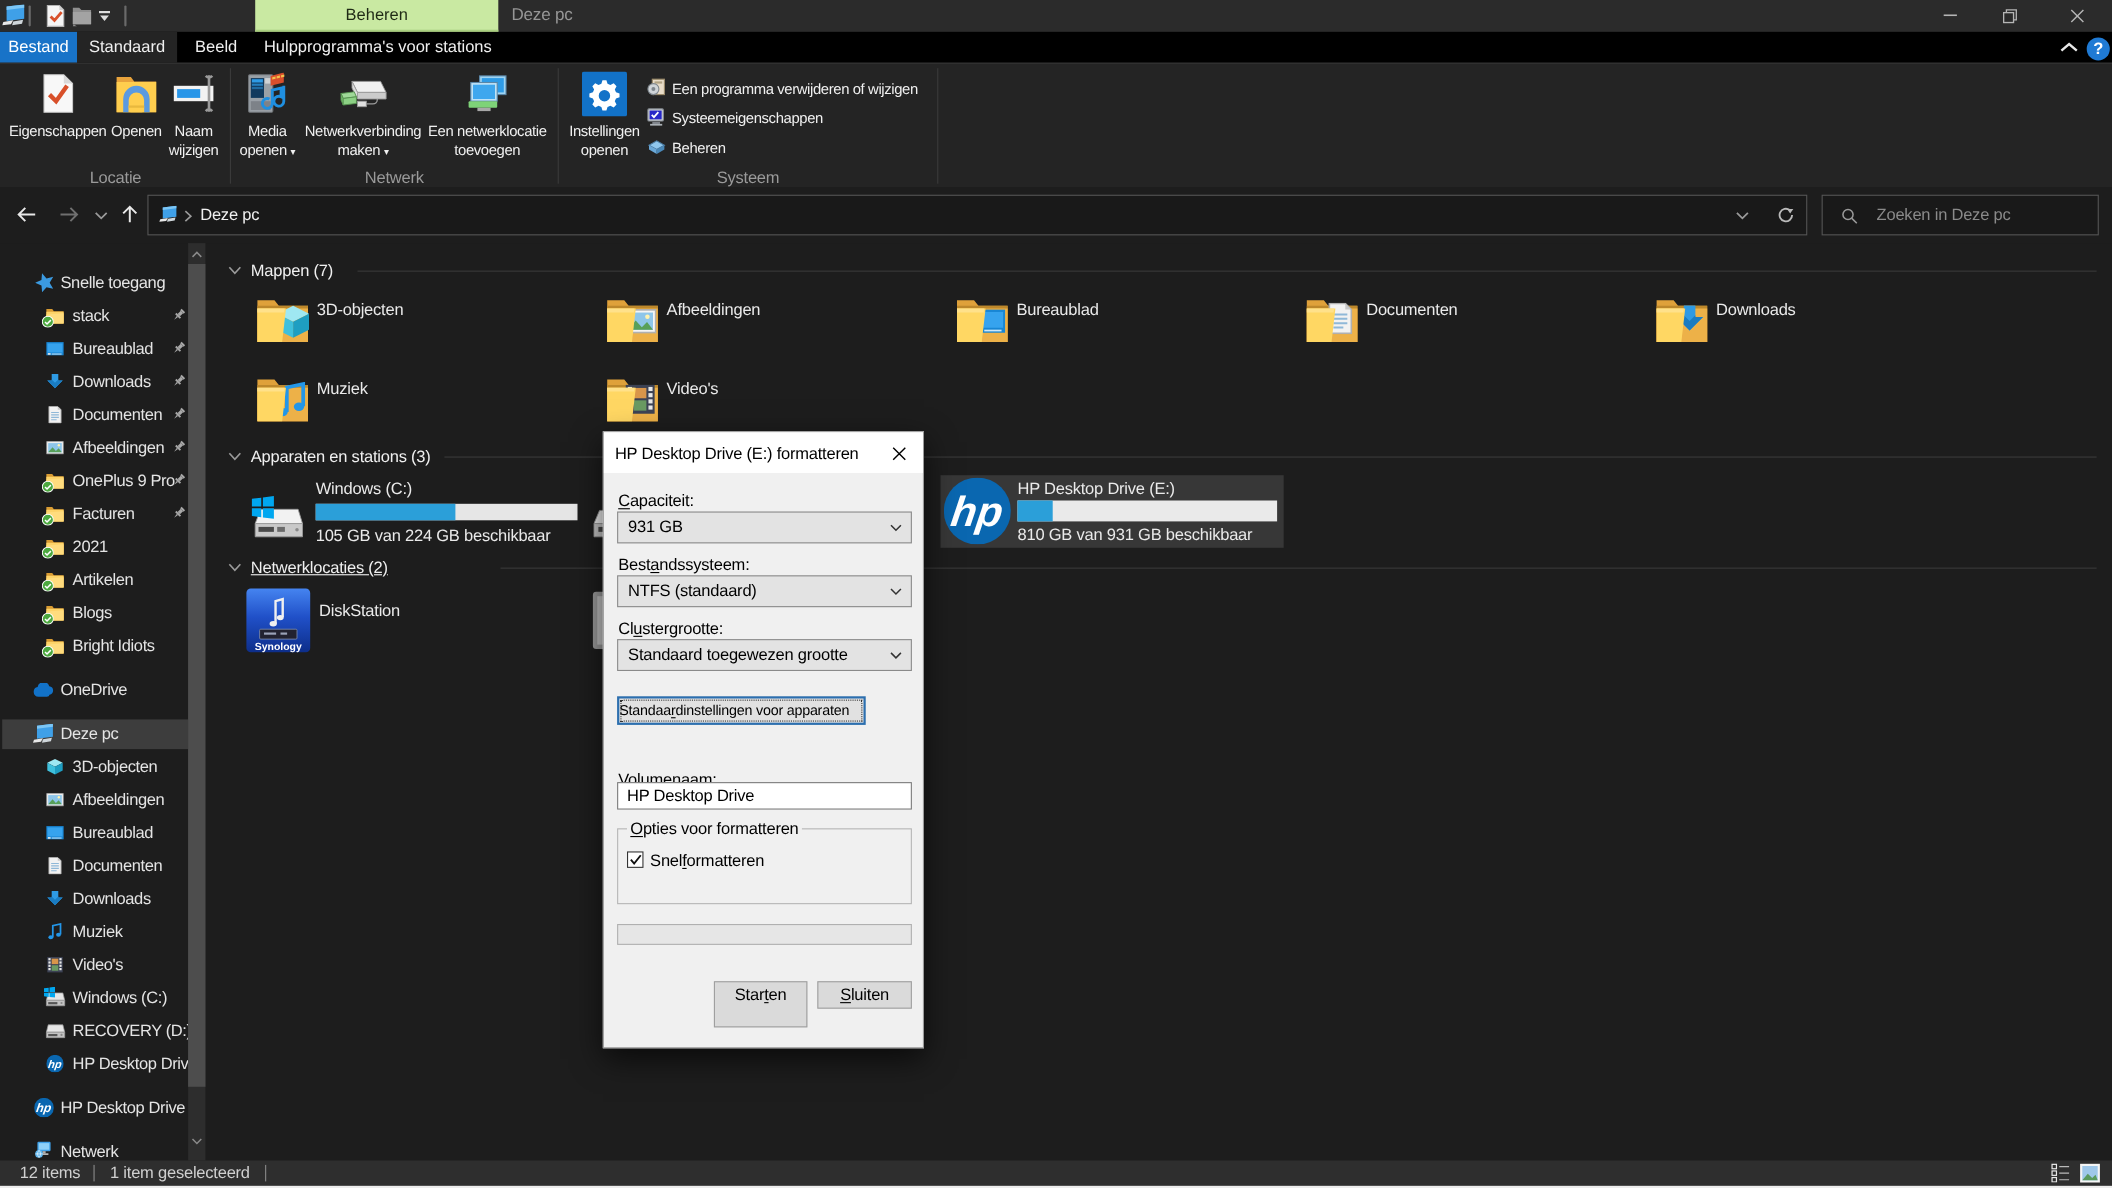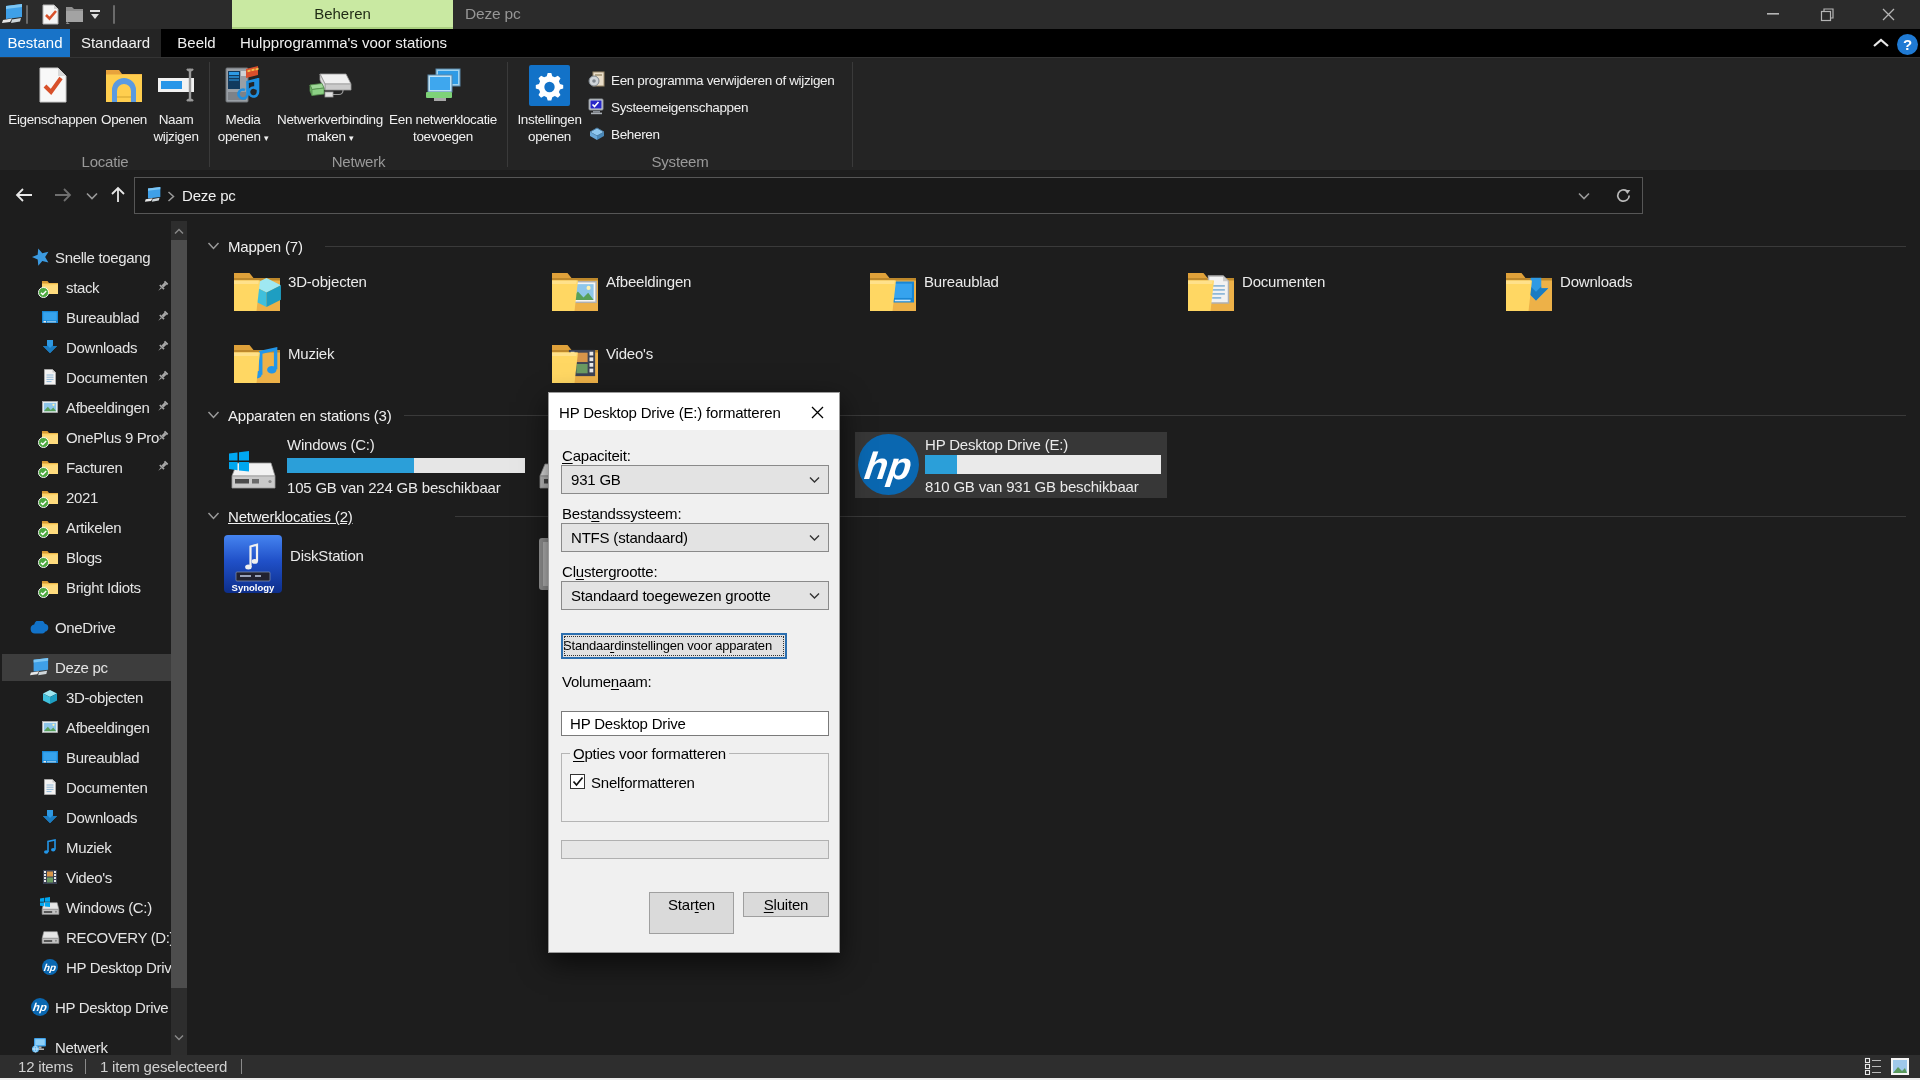--- a/index.html
+++ b/index.html
@@ -311,20 +311,27 @@
     <div class="a txt" style="left:47px;top:9px;color:#f0f0f0;">Deze pc</div>
     <svg class="a" style="left:1443px;top:14px;" width="12" height="8" viewBox="0 0 12 8">
       <path d="M1 1.5 L6 6.5 L11 1.5" stroke="#9a9a9a" stroke-width="1.6" fill="none"></path>
     </svg>
     <svg class="a" style="left:1480px;top:9px;" width="17" height="17" viewBox="0 0 17 17">
       <path d="M14.2 8.5 a5.7 5.7 0 1 1 -2.2 -4.5" stroke="#b9b9b9" stroke-width="1.7" fill="none"></path>
       <polygon points="9.6,3.0 15.3,3.0 12.4,7.0" fill="#b9b9b9"></polygon>
     </svg>
   </div>
 
+  <div class="a" style="left:1656px;top:7px;width:252px;height:37px;background:#191919;border:1px solid #565656;">
+    <svg class="a" style="left:17px;top:11px;" width="15" height="15" viewBox="0 0 15 15">
+      <circle cx="6" cy="6" r="4.6" stroke="#9a9a9a" stroke-width="1.4" fill="none"></circle>
+      <path d="M9.5 9.5 L14 14" stroke="#9a9a9a" stroke-width="1.4"></path>
+    </svg>
+    <div class="a txt" style="left:49px;top:9px;color:#8a8a8a;">Zoeken in Deze pc</div>
+  </div>
 </div>
 
 <style>
   .srow { position:absolute; height:30px; width:171px; }
   .srow .lbl { position:absolute; top:7px; font-size:15px; letter-spacing:-0.35px; color:#e4e4e4; white-space:nowrap; }
   .srow svg.ic { position:absolute; }
   .pin { position:absolute; left:156px; top:8px; }
 </style>
 <div class="a" id="sidebar" style="left:0;top:221px;width:187px;height:834px;background:#1d1d1d;overflow:hidden;">
   <div class="srow" style="top:21px;">
@@ -731,21 +738,21 @@
         <path d="M1 1.5 L5.5 6 L10 1.5" stroke="#333" stroke-width="1.4" fill="none"></path>
       </svg></div>
 
   <div class="dlbl" style="left:13px;top:170px;">Cl<span class="u">u</span>stergrootte:</div>
   <div class="combo" style="top:188px;">Standaard toegewezen grootte<svg width="11" height="8" viewBox="0 0 11 8">
         <path d="M1 1.5 L5.5 6 L10 1.5" stroke="#333" stroke-width="1.4" fill="none"></path>
       </svg></div>
 
   <div class="a" style="left:12px;top:240px;width:226px;height:26px;background:#e1e1e1;border:2px solid #2c6faf;outline:1px dotted #333;outline-offset:-4px;font-size:13px;letter-spacing:-0.2px;color:#000;text-align:left;line-height:22px;">Standaa<span class="u">r</span>dinstellingen voor apparaten</div>
 
-  <div class="dlbl" style="left:13px;top:280px;">Volume<span class="u">n</span>aam:</div>
+  <div class="dlbl" style="left:13px;top:308px;">Volume<span class="u">n</span>aam:</div>
   <div class="a" style="left:12px;top:318px;width:268px;height:25px;background:#fff;border:1px solid #7a7a7a;font-size:15px;letter-spacing:-0.2px;color:#000;line-height:23px;padding-left:8px;">HP Desktop Drive</div>
 
   <div class="a" style="left:12px;top:360px;width:268px;height:69px;border:1px solid #b5b5b5;"></div>
   <div class="dlbl" style="left:21px;top:352px;background:#f0f0f0;padding:0 3px;"><span class="u">O</span>pties voor formatteren</div>
   <div class="a" style="left:21px;top:381px;width:15px;height:15px;background:#fff;border:1px solid #333;"></div>
   <svg class="a" style="left:23px;top:383px;" width="12" height="11" viewBox="0 0 12 11">
       <path d="M1.5 5.5 l3 3.5 L10.5 1.5" stroke="#111" stroke-width="1.7" fill="none"></path>
     </svg>
   <div class="dlbl" style="left:42px;top:381px;">Snel<span class="u">f</span>ormatteren</div>
 

